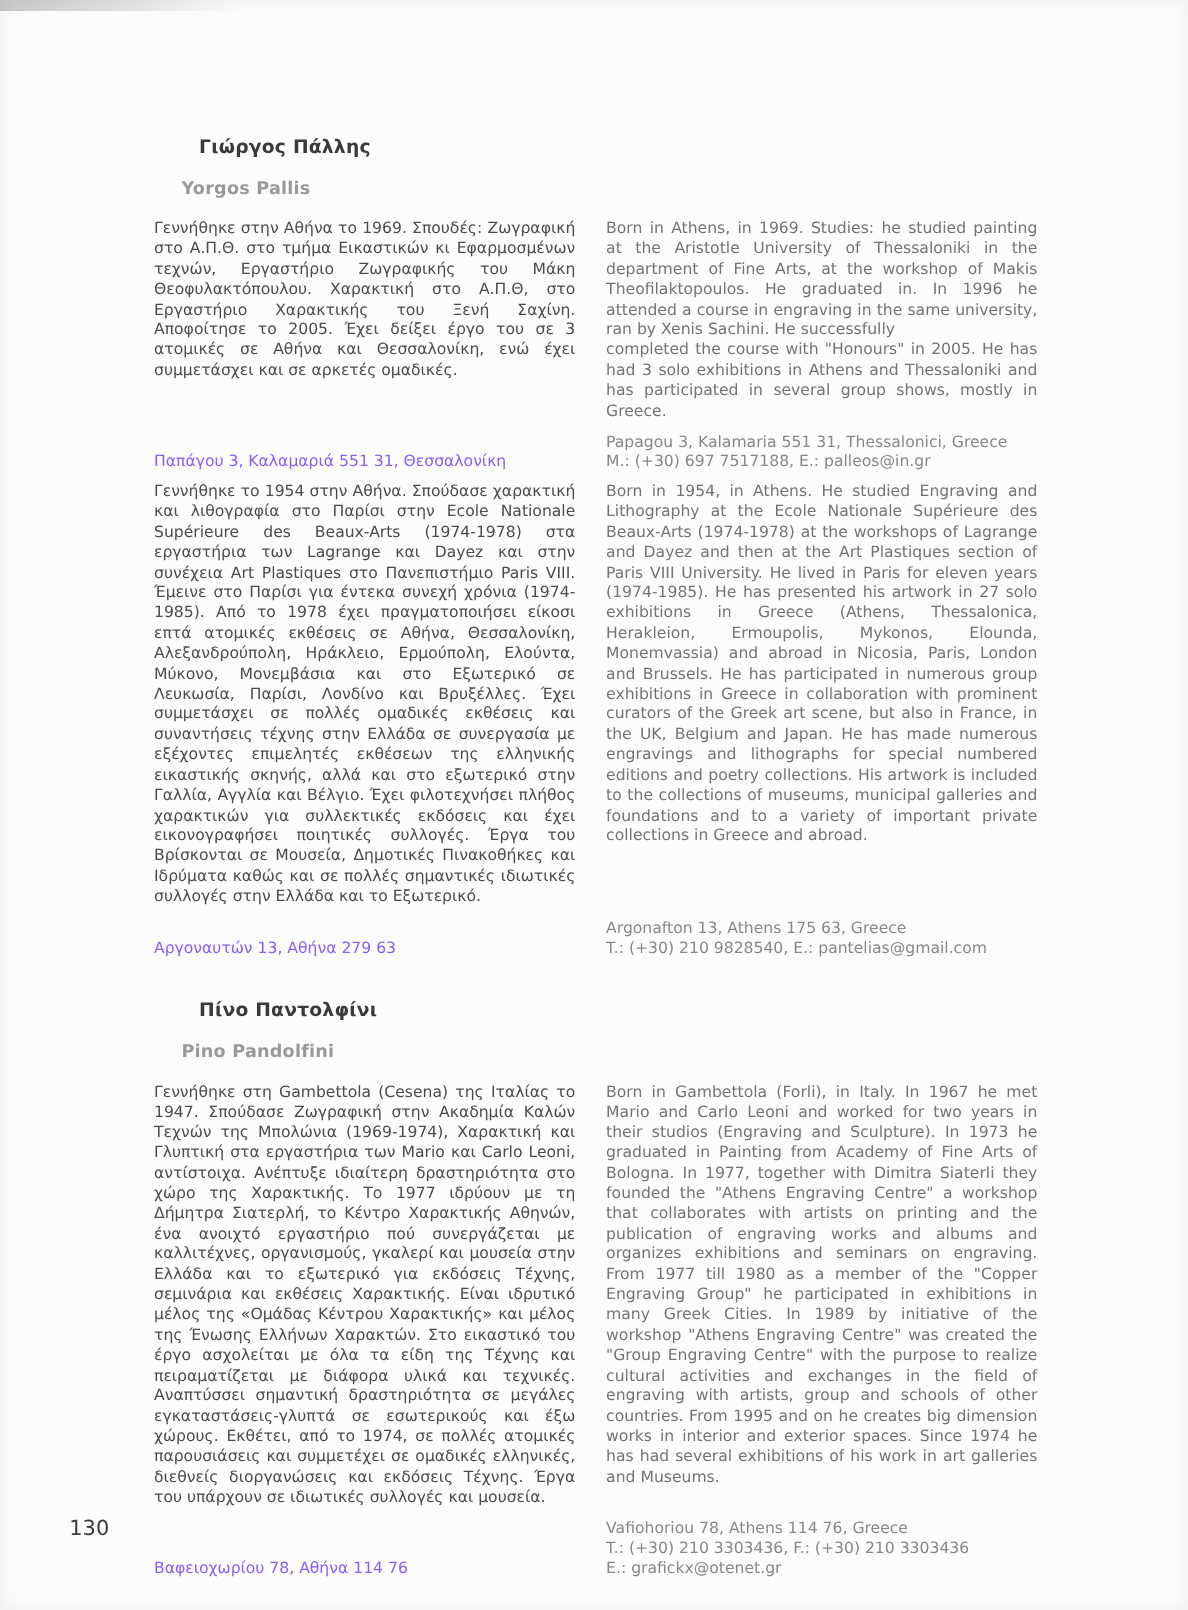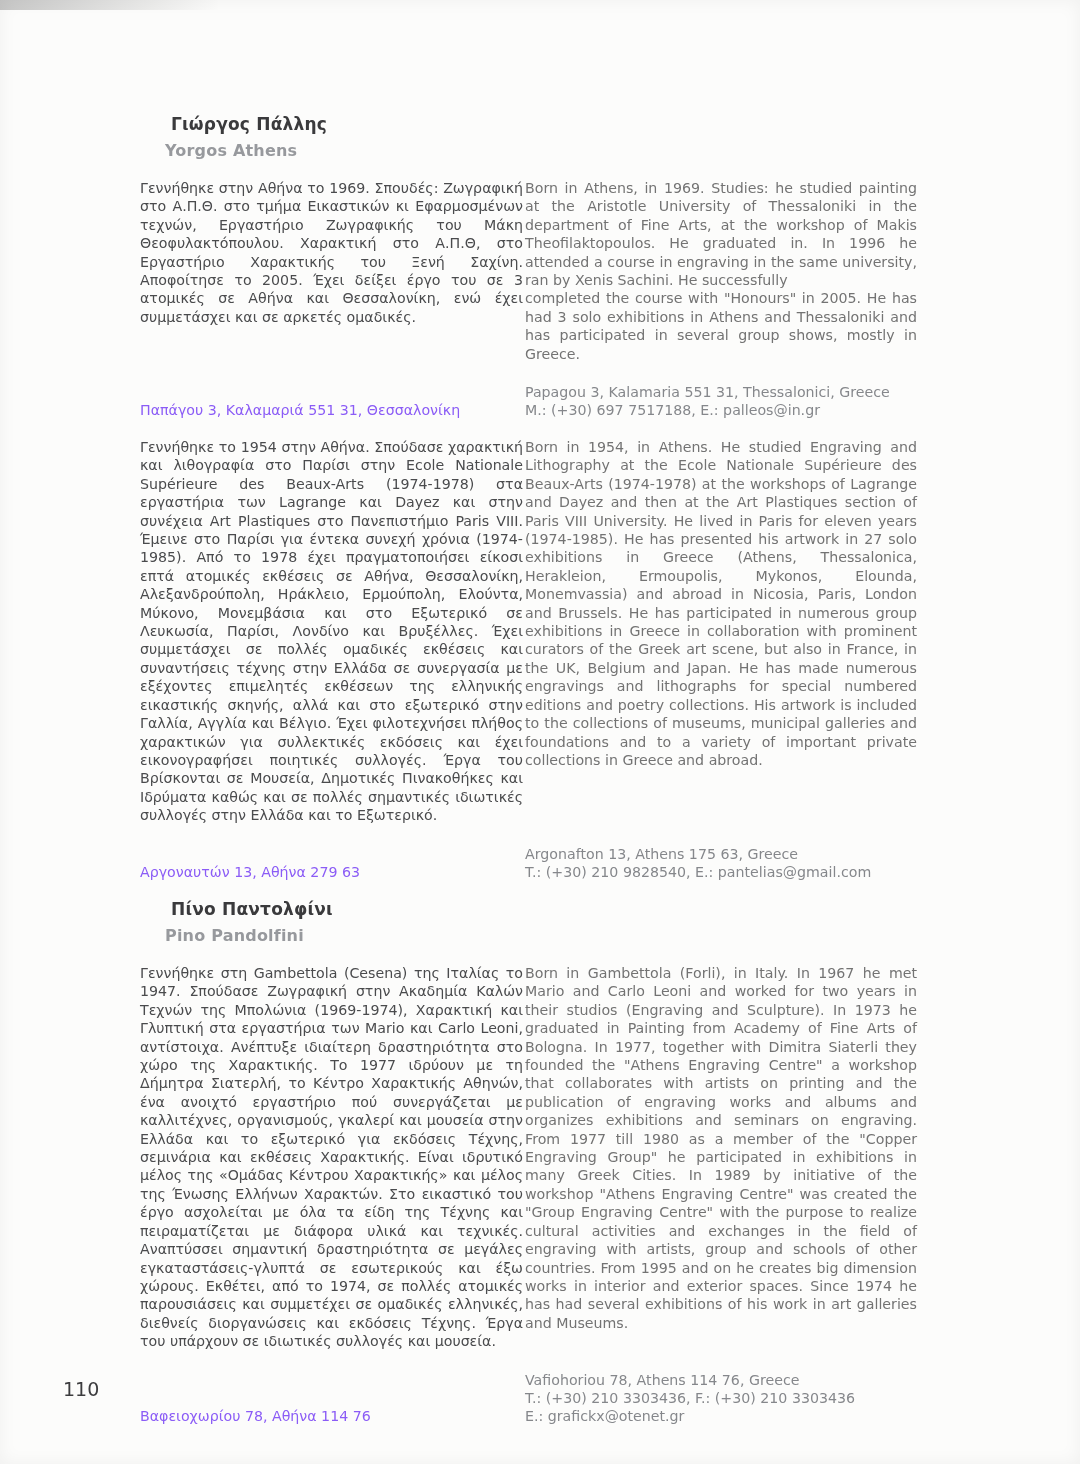--- a/index.html
+++ b/index.html
@@ -32,78 +32,78 @@
   }
   .entry-1 { top: 108px; }
   .entry-2 { top: 420px; }
   .entry-3 { top: 893px; }
 
   .entry-header {
     margin-left: 25px;
     margin-bottom: 18px;
   }
   .name-gr {
-    margin: 6px;
+    margin: 16px;
     font-size: 17px;
     line-height: 21px;
     font-weight: bold;
     color: #3a3a3c;
     letter-spacing: .2px;
   }
   .name-en {
     margin: 0;
     font-size: 16px;
     line-height: 20px;
     font-weight: bold;
     color: #97999d;
     letter-spacing: .2px;
   }
 
   .bio-grid {
     display: grid;
     grid-template-columns: 383px 392px;
-    column-gap: 2px;
+    column-gap: 28px;
   }
   .bio {
     font-size: 14.2px;
     line-height: 18.4px;
     text-align: justify;
     white-space: pre-line;
     letter-spacing: 0;
   }
   .bio-gr { color: #4a4b4d; }
   .bio-en { color: #737373; }
 
   .addr {
     font-size: 14.2px;
     line-height: 18.4px;
     white-space: pre-line;
     align-self: end;
-    margin-top: 20px;
+    margin-top: 10px;
   }
   .addr-gr { color: #8b5cf6; }
   .addr-en { color: #85878b; }
 
   .page-number {
     position: absolute;
     left: 63px;
     top: 1378px;
     font-size: 19px;
     color: #3c3c3e;
   }
 </style>
 </head>
 <body>
 
 <div class="page">
 
   <section class="entry entry-1">
     <header class="entry-header">
       <h2 class="name-gr">Γιώργος Πάλλης</h2>
-      <h3 class="name-en">Yorgos Athens</h3>
+      <h3 class="name-en">Yorgos Pallis</h3>
     </header>
     <div class="bio-grid">
       <div class="bio bio-gr" lang="el">Γεννήθηκε στην Αθήνα το 1969. Σπουδές: Ζωγραφική στο Α.Π.Θ. στο τμήμα Εικαστικών κι Εφαρμοσμένων τεχνών, Εργαστήριο Ζωγραφικής του Μάκη Θεοφυλακτόπουλου. Χαρακτική στο Α.Π.Θ, στο Εργαστήριο Χαρακτικής του Ξενή Σαχίνη. Αποφοίτησε το 2005. Έχει δείξει έργο του σε 3 ατομικές σε Αθήνα και Θεσσαλονίκη, ενώ έχει συμμετάσχει και σε αρκετές ομαδικές.</div>
       <div class="bio bio-en" lang="en">Born in Athens, in 1969. Studies: he studied painting at the Aristotle University of Thessaloniki in the department of Fine Arts, at the workshop of Makis Theofilaktopoulos. He graduated in. In 1996 he attended a course in engraving in the same university, ran by Xenis Sachini. He successfully
 completed the course with "Honours" in 2005. He has had 3 solo exhibitions in Athens and Thessaloniki and has participated in several group shows, mostly in Greece.</div>
       <div class="addr addr-gr" lang="el">Παπάγου 3, Καλαμαριά 551 31, Θεσσαλονίκη</div>
       <div class="addr addr-en" lang="en">Papagou 3, Kalamaria 551 31, Thessalonici, Greece
 M.: (+30) 697 7517188, E.: palleos@in.gr</div>
     </div>
   </section>
@@ -128,15 +128,15 @@
     <div class="bio-grid">
       <div class="bio bio-gr" lang="el">Γεννήθηκε στη Gambettola (Cesena) της Ιταλίας το 1947. Σπούδασε Ζωγραφική στην Ακαδημία Καλών Τεχνών της Μπολώνια (1969-1974), Χαρακτική και Γλυπτική στα εργαστήρια των Mario και Carlo Leoni, αντίστοιχα. Ανέπτυξε ιδιαίτερη δραστηριότητα στο χώρο της Χαρακτικής. Το 1977 ιδρύουν με τη Δήμητρα Σιατερλή, το Κέντρο Χαρακτικής Αθηνών, ένα ανοιχτό εργαστήριο πού συνεργάζεται με καλλιτέχνες, οργανισμούς, γκαλερί και μουσεία στην Ελλάδα και το εξωτερικό για εκδόσεις Τέχνης, σεμινάρια και εκθέσεις Χαρακτικής. Είναι ιδρυτικό μέλος της «Ομάδας Κέντρου Χαρακτικής» και μέλος της Ένωσης Ελλήνων Χαρακτών. Στο εικαστικό του έργο ασχολείται με όλα τα είδη της Τέχνης και πειραματίζεται με διάφορα υλικά και τεχνικές. Αναπτύσσει σημαντική δραστηριότητα σε μεγάλες εγκαταστάσεις-γλυπτά σε εσωτερικούς και έξω χώρους. Εκθέτει, από το 1974, σε πολλές ατομικές παρουσιάσεις και συμμετέχει σε ομαδικές ελληνικές, διεθνείς διοργανώσεις και εκδόσεις Τέχνης. Έργα του υπάρχουν σε ιδιωτικές συλλογές και μουσεία.</div>
       <div class="bio bio-en" lang="en">Born in Gambettola (Forli), in Italy. In 1967 he met Mario and Carlo Leoni and worked for two years in their studios (Engraving and Sculpture). In 1973 he graduated in Painting from Academy of Fine Arts of Bologna. In 1977, together with Dimitra Siaterli they founded the "Athens Engraving Centre" a workshop that collaborates with artists on printing and the publication of engraving works and albums and organizes exhibitions and seminars on engraving. From 1977 till 1980 as a member of the "Copper Engraving Group" he participated in exhibitions in many Greek Cities. In 1989 by initiative of the workshop "Athens Engraving Centre" was created the "Group Engraving Centre" with the purpose to realize cultural activities and exchanges in the field of engraving with artists, group and schools of other countries. From 1995 and on he creates big dimension works in interior and exterior spaces. Since 1974 he has had several exhibitions of his work in art galleries and Museums.</div>
       <div class="addr addr-gr" lang="el">Βαφειοχωρίου 78, Αθήνα 114 76</div>
       <div class="addr addr-en" lang="en">Vafiohoriou 78, Athens 114 76, Greece
 T.: (+30) 210 3303436, F.: (+30) 210 3303436
 E.: grafickx@otenet.gr</div>
     </div>
   </section>
 
-  <div class="page-number">110</div>
+  <div class="page-number">130</div>
 
 </div>
 
 </body></html>

